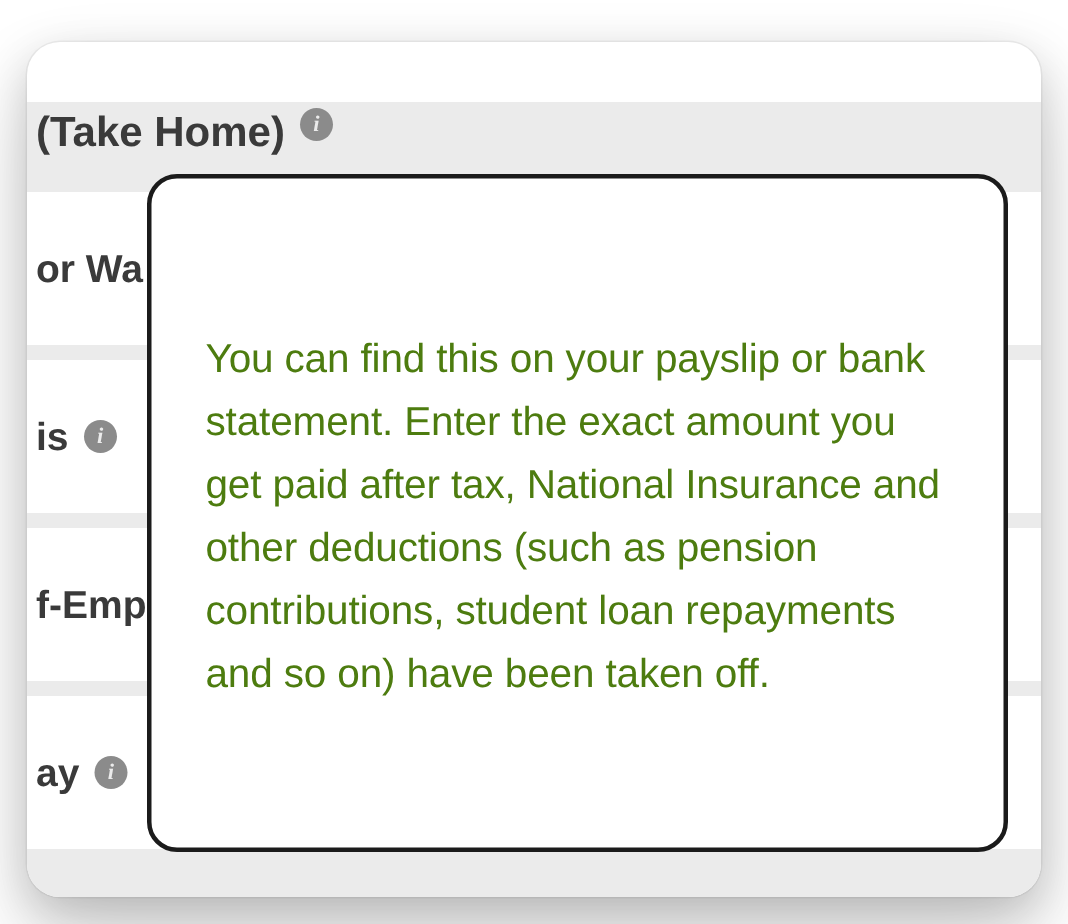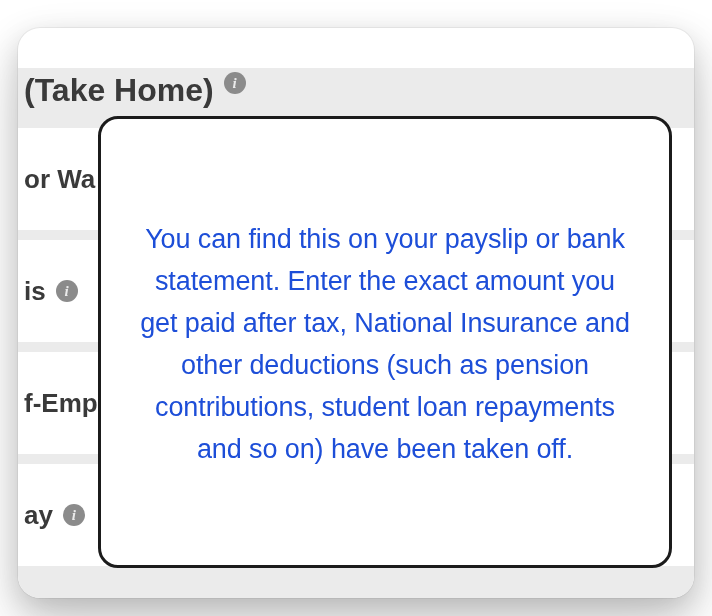--- a/index.html
+++ b/index.html
@@ -51,21 +51,21 @@
     white-space: nowrap;
     overflow:hidden;
   }
   .row.first {
     height: 60px;
     background: transparent;
     margin-bottom: 0;
     align-items:flex-start;
     padding-top: 4px;
   }
-  .row.first .label { font-size:32px; }
+  .row.first .label { font-size:28px; }
   .row.last { margin-bottom:0; }
 
   .info-dot {
     display:inline-flex;
     align-items:center; justify-content:center;
     width:22px; height:22px;
     border-radius:50%;
     background:#8b8b8b;
     color:#ebebeb;
     font-family: Georgia, "Times New Roman", serif;
@@ -83,25 +83,24 @@
     width: 574px; height: 452px;
     background:#fff;
     border: 3px solid #1b1b1b;
     border-radius: 20px;
     padding: 32px 36px 28px 36px;
     display:flex;
     align-items:center;
     justify-content:center;
   }
   .tooltip-text {
-    color:#1d4ed8;
+    color:#4d7c0f;
     font-size: 27px;
     font-weight: 400;
     line-height: 1.56;
-    text-align:center;
     letter-spacing:-0.1px;
   }
 </style>
 </head>
 <body>
 
 <div class="card">
   <div class="caret"></div>
   <div class="caret-mask"></div>
 

